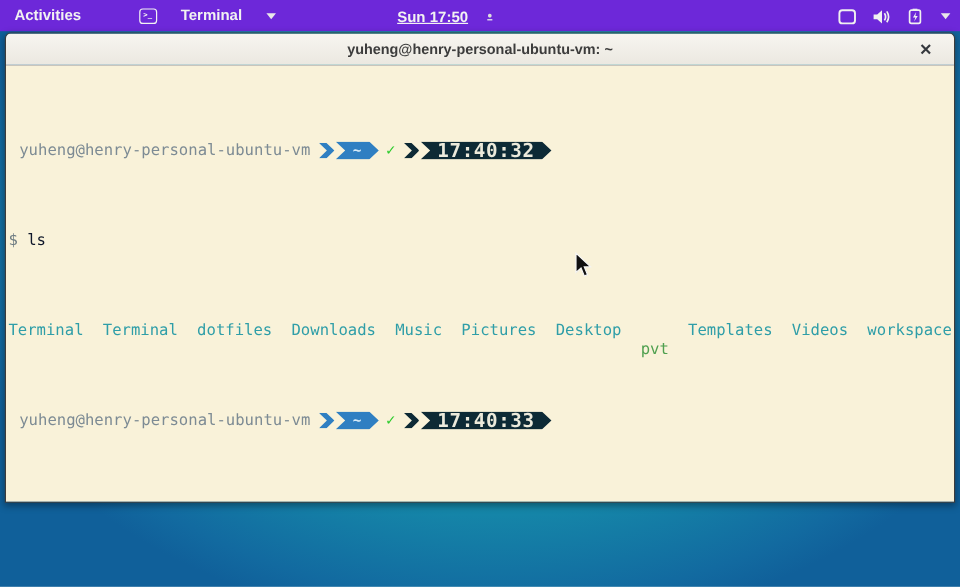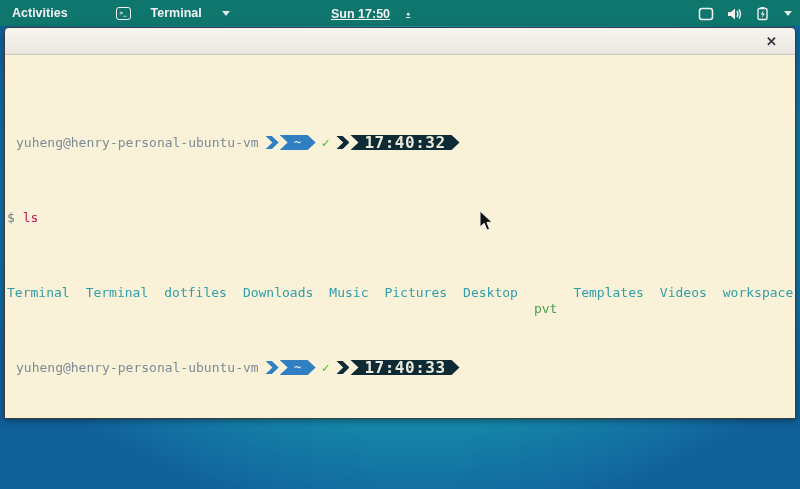--- a/index.html
+++ b/index.html
@@ -7,21 +7,21 @@
   body {
     position: relative;
     font-family: "Liberation Sans", sans-serif;
     background:
       radial-gradient(ellipse 58% 68% at 52% 40%, #13b29b 0%, #14a2a2 38%, #1585a8 70%, #126aa0 92%, #10609a 100%);
   }
 
   
   .topbar {
     position: absolute; top: 0; left: 0; right: 0; height: 26px;
-    background: #0f766e; color: #f2f2f2;
+    background: #6d28d9; color: #f2f2f2;
     display: flex; 
     font-size: 12.5px; font-weight: bold;
   }
   .activities { padding: 0 12px 0 12px; height: 100%; display: flex; align-items: center; cursor: default; }
   .app-menu { display: flex; align-items: center; gap: 20px; margin-left: 30px; height: 100%; padding: 0 6px; }
   .term-icon {
     width: 15px; height: 13px; border: 1.5px solid #f2f2f2; border-radius: 3px;
     font-family: "DejaVu Sans Mono", monospace; font-size: 6px; line-height: 9px;
     text-align: center; font-weight: bold; color: #f2f2f2;
   }
@@ -51,21 +51,21 @@
     font-size: 12px; font-weight: bold; color: #3c3c3c;
   }
   .close-btn {
     position: absolute; right: 14px; top: 4px; width: 19px; height: 19px;
     display: flex; align-items: center; justify-content: center;
     color: #35383d; font-size: 13px; font-weight: bold; cursor: default;
   }
   .screen {
     flex: 1 1 auto; background: #f9f2d9; overflow: hidden;
     font-family: "DejaVu Sans Mono", monospace; font-size: 13px; line-height: 15px;
-    color: #41443e; padding: 20px 0 0 0; white-space: pre; cursor: text;
+    color: #41443e; padding: 3px 0 0 0; white-space: pre; cursor: text;
   }
   .tline { height: 15px; padding-left: 2px; display: flex; align-items: center; }
   .prompt-line { padding-left: 11px; }
   .user-host { color: #7d8b94; }
 
   
   .pl { display: inline-flex; align-items: center; height: 15px; }
   .pl-chev { width: 13px; height: 13px; margin-left: 7px; }
   .pl-chev.blue { background: #2f7fc2; clip-path: polygon(0 0, 48% 0, 100% 50%, 48% 100%, 0 100%, 52% 50%); }
   .pl-chev.dark { background: #0d2a35; clip-path: polygon(0 0, 48% 0, 100% 50%, 48% 100%, 0 100%, 52% 50%); }
@@ -79,21 +79,21 @@
     font-size: 12px;
   }
   .pl-banner.dark {
     background: #0d2a35; color: #eceadb; padding: 0 14px 0 14px; font-size: 16px;
     clip-path: polygon(0 0, calc(100% - 8px) 0, 100% 50%, calc(100% - 8px) 100%, 0 100%, 8px 50%);
     letter-spacing: 0.5px;
   }
   .check { color: #2ecc2e; font-weight: bold; margin-left: 6px; font-size: 13px; }
 
   .prompt-sym { color: #6f7d83; }
-  .cmd { color: #be185d; }
+  .cmd { color: #0f172a; }
   .dir { color: #2f9ea8; }
   .dir-green { color: #4fa04f; margin-top: 32px; }
   .listing span { margin-right: 16px; }
 
   
   .mouse { position: absolute; left: 479px; top: 210px; pointer-events: none; }
 </style>
 </head>
 <body>
 
@@ -123,20 +123,21 @@
       <rect x="2" y="1.5" width="9" height="11" rx="1.5" fill="none" stroke="#f0f0f0" stroke-width="1.4"></rect>
       <rect x="4.5" y="0" width="4" height="1.5" fill="#f0f0f0"></rect>
       <polygon points="7.5,3 4.8,7.6 6.8,7.6 5.8,11 8.8,6.4 6.8,6.4" fill="#f0f0f0"></polygon>
     </svg>
     <span class="chev-down"></span>
   </div>
 </div>
 
 <div class="window">
   <div class="titlebar">
+    <span>yuheng@henry-personal-ubuntu-vm: ~</span>
     <span class="close-btn">✕</span>
   </div>
 
   <div class="screen">
 
     
     <div class="tline prompt-line">
       <span class="user-host">yuheng@henry-personal-ubuntu-vm</span>
       <span class="pl">
         <span class="pl-chev blue"></span>

